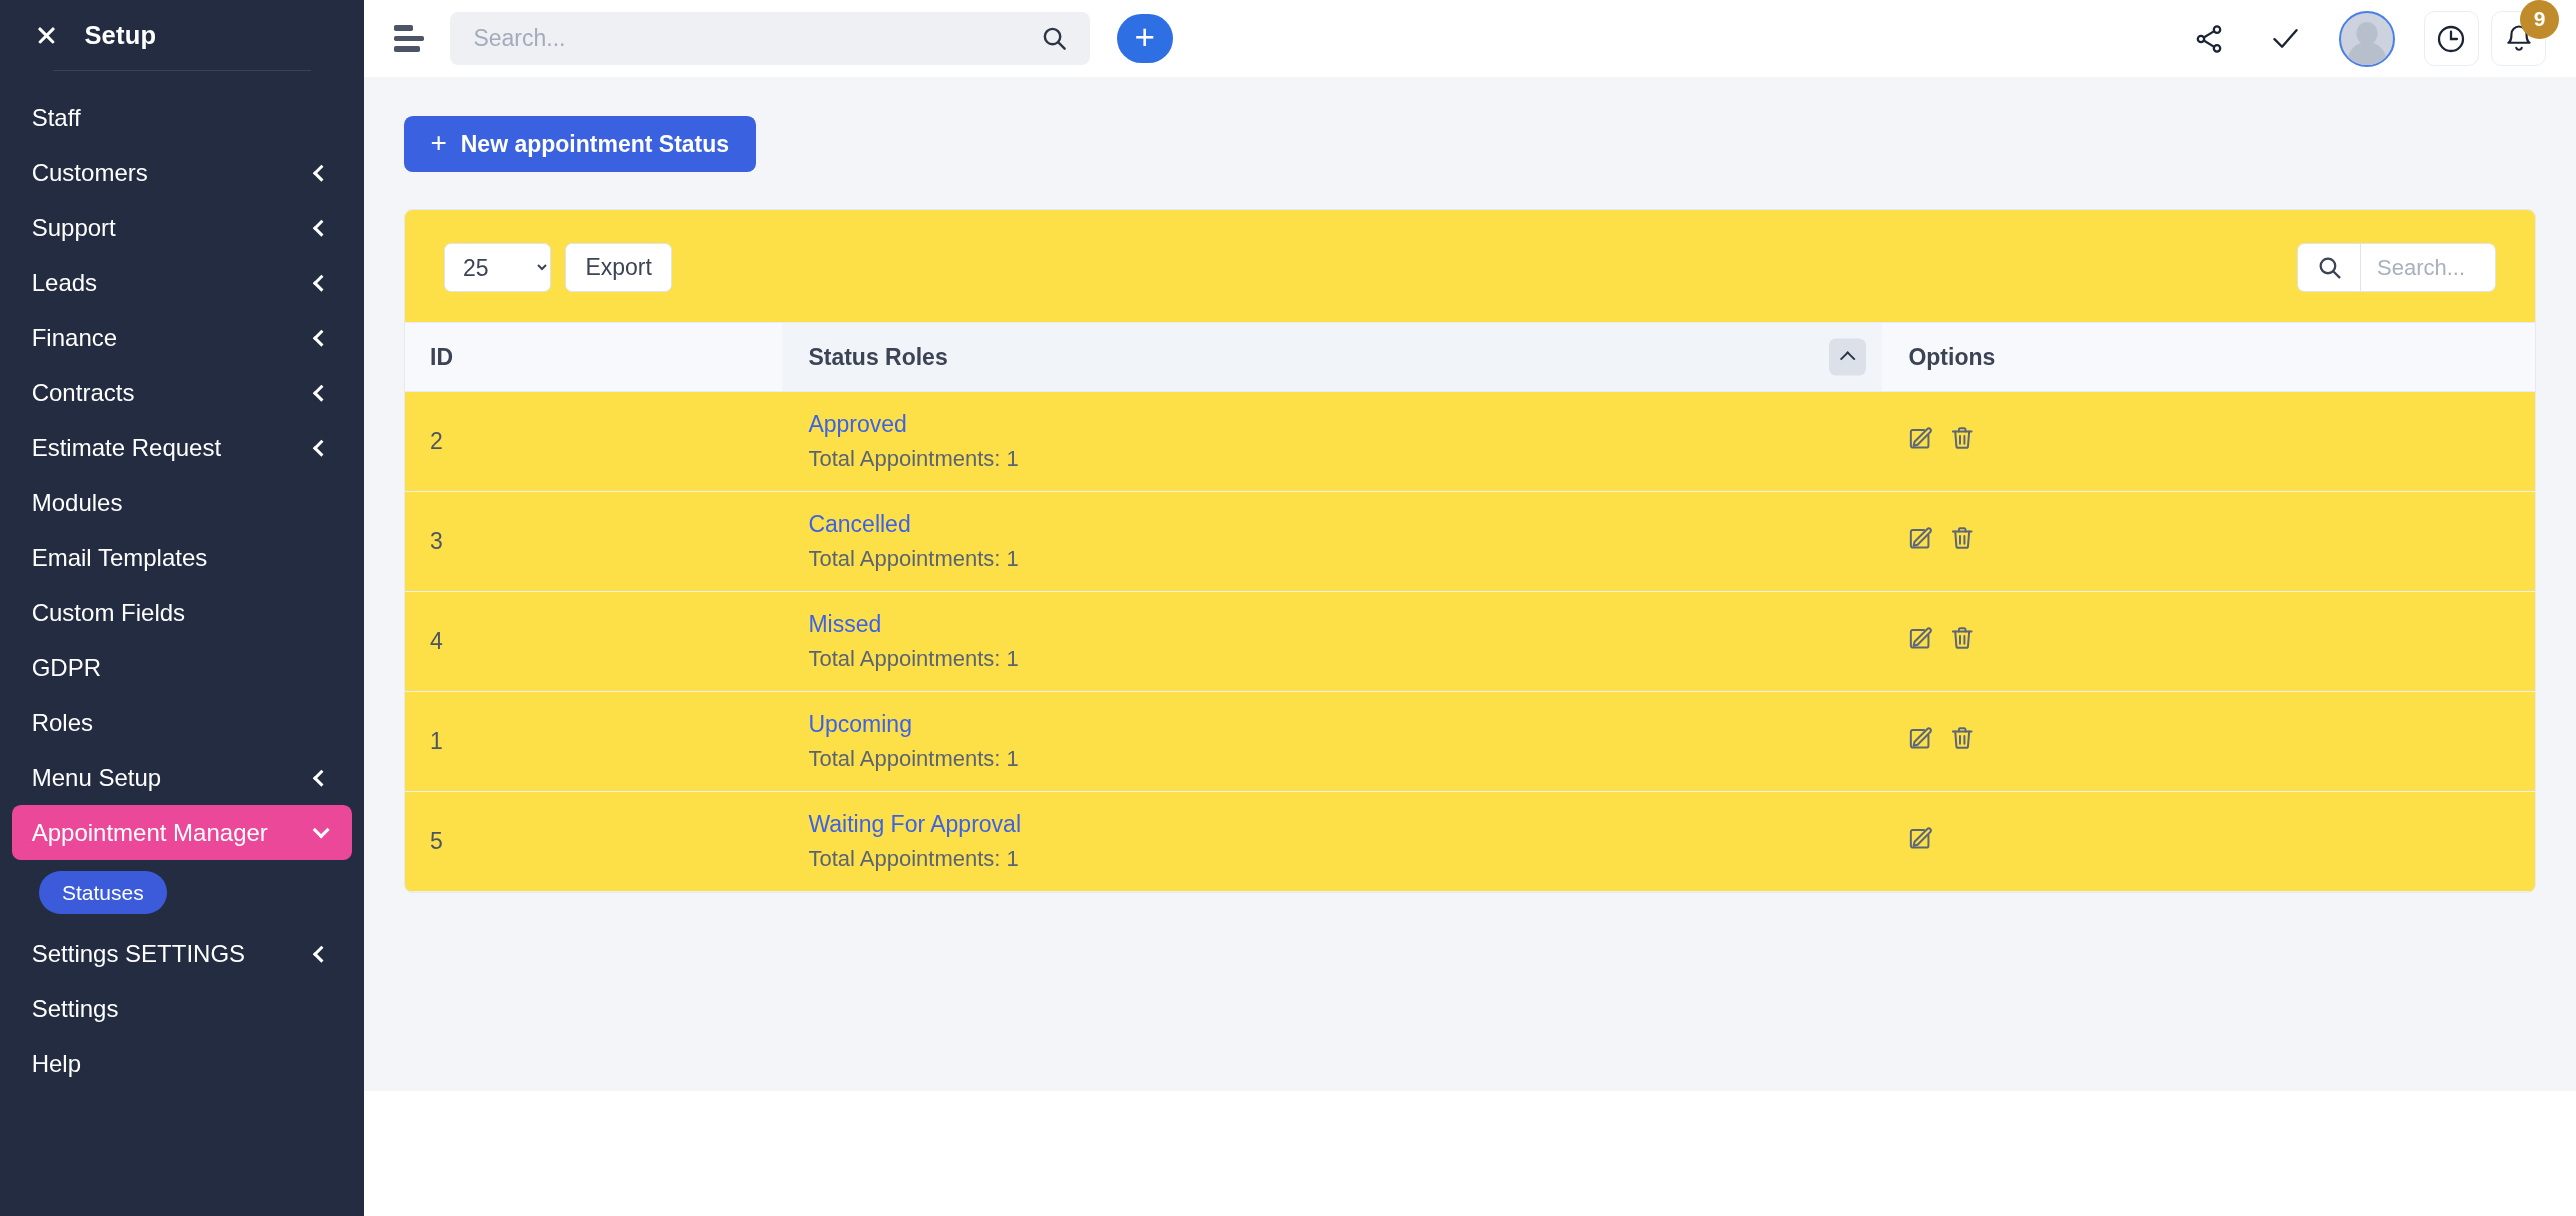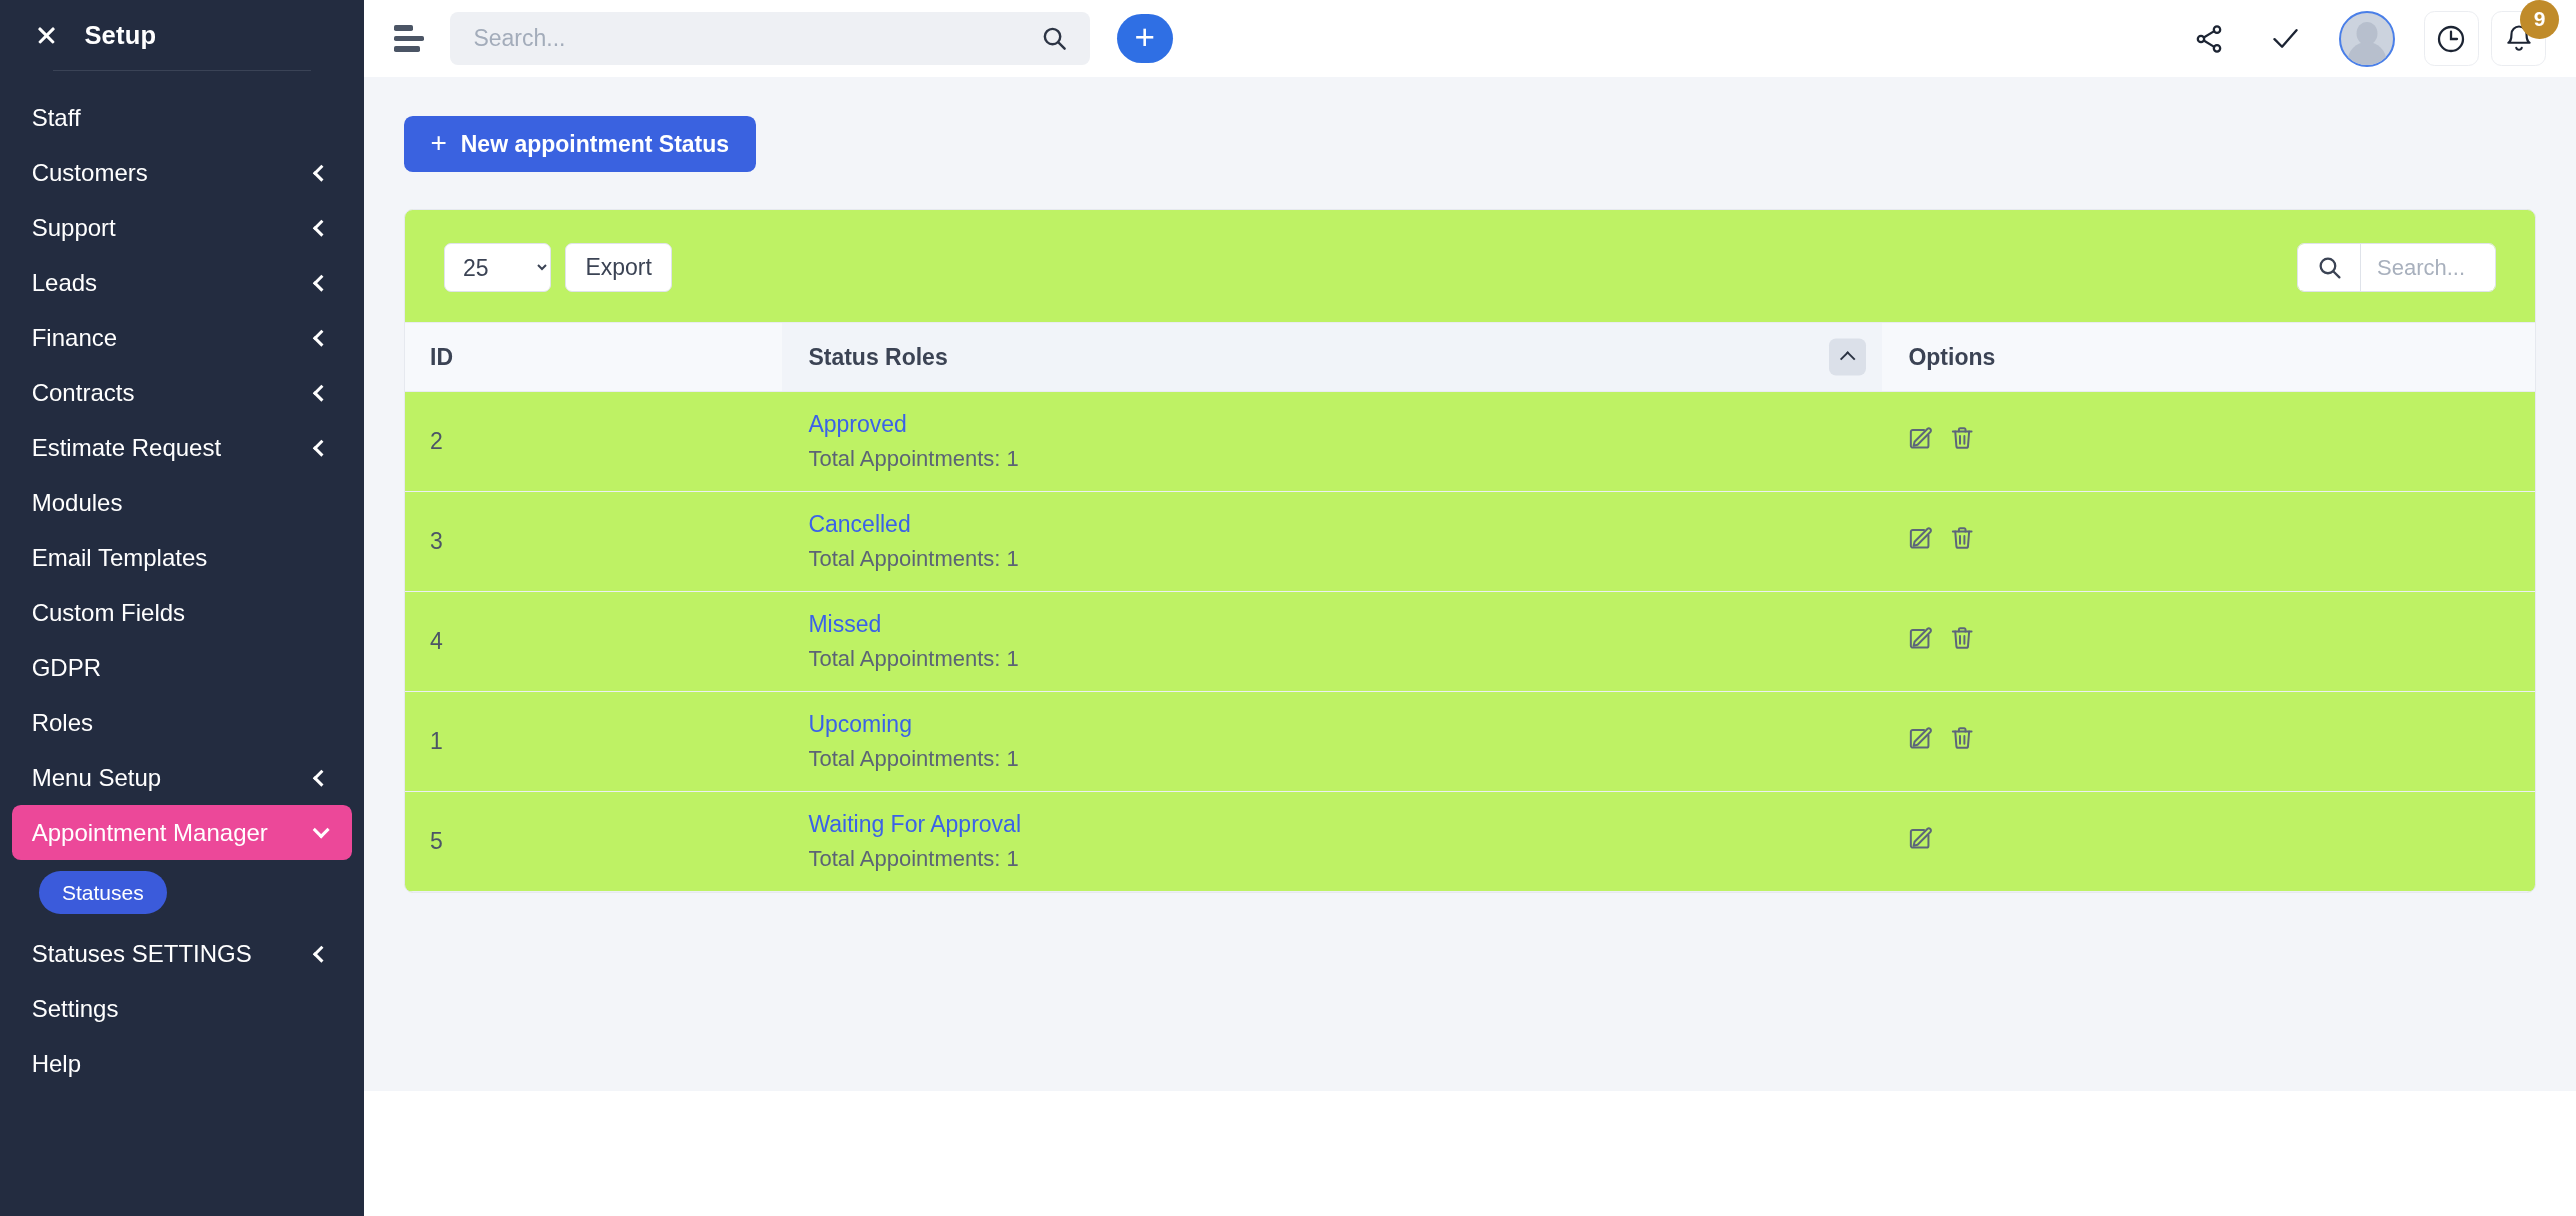--- a/index.html
+++ b/index.html
@@ -143,21 +143,21 @@
     border: 0; border-radius: 8.8px;
     height: 56px; padding: 0 26.4px;
     font-size: 23px; font-weight: 700;
     font-family: "Liberation Sans", sans-serif;
     cursor: pointer;
   }
   .new-btn .p { font-size: 28px; font-weight: 400; line-height: 1; margin-top: -1.8px; }
 
   .card {
     margin-top: 37px;
-    background: #bef264;
+    background: #fde047;
     border: 0.9px solid #e6e9ef;
     border-radius: 8.8px;
     overflow: hidden;
   }
   .card-tools {
     display: flex; align-items: center;
     padding: 33px 39px 30px 39px;
   }
   .len-select {
     height: 49px; width: 107px;
@@ -297,21 +297,21 @@
         <div class="sb-item">
           <span>Menu Setup</span>
           <span class="chev left"></span>
         </div>
         <div class="sb-item active">
           <span>Appointment Manager</span>
           <span class="chev down"></span>
         </div>
         <div class="sb-sub"><span class="sb-pill">Statuses</span></div>
         <div class="sb-item">
-          <span>Statuses SETTINGS</span>
+          <span>Settings SETTINGS</span>
           <span class="chev left"></span>
         </div>
         <div class="sb-item">
           <span>Settings</span>
         </div>
         <div class="sb-item">
           <span>Help</span>
         </div>
       </nav>
   </aside>

